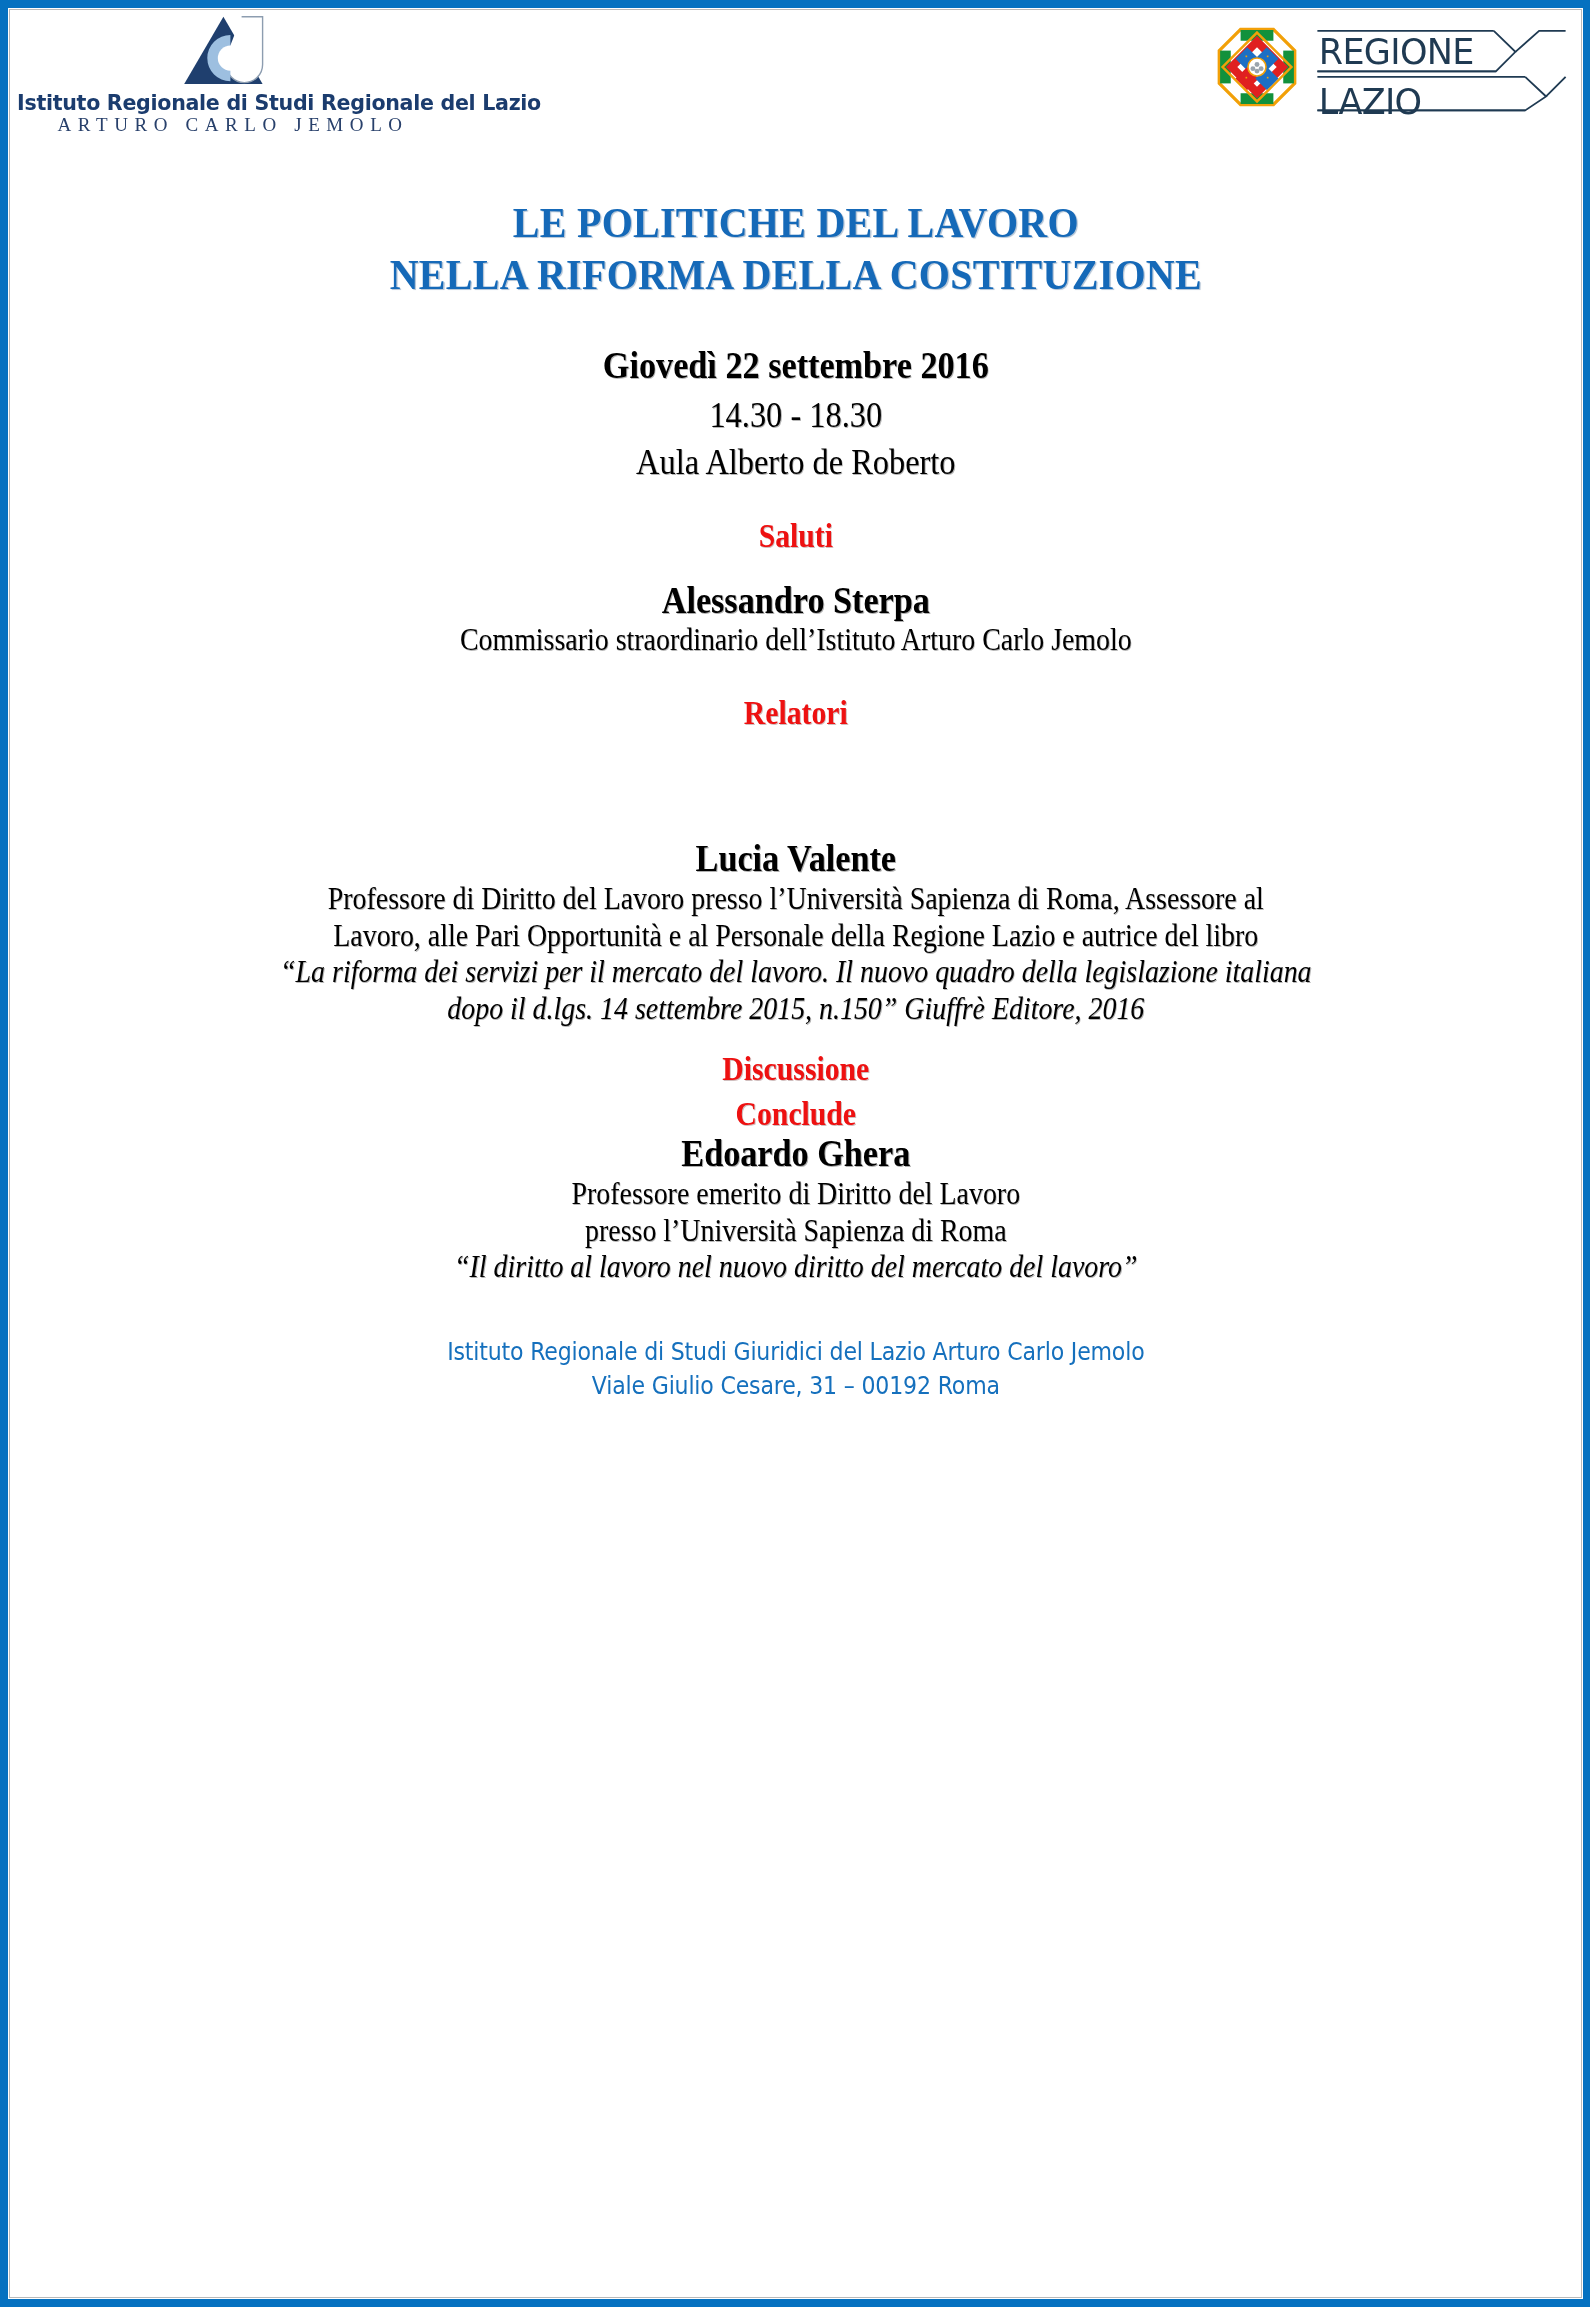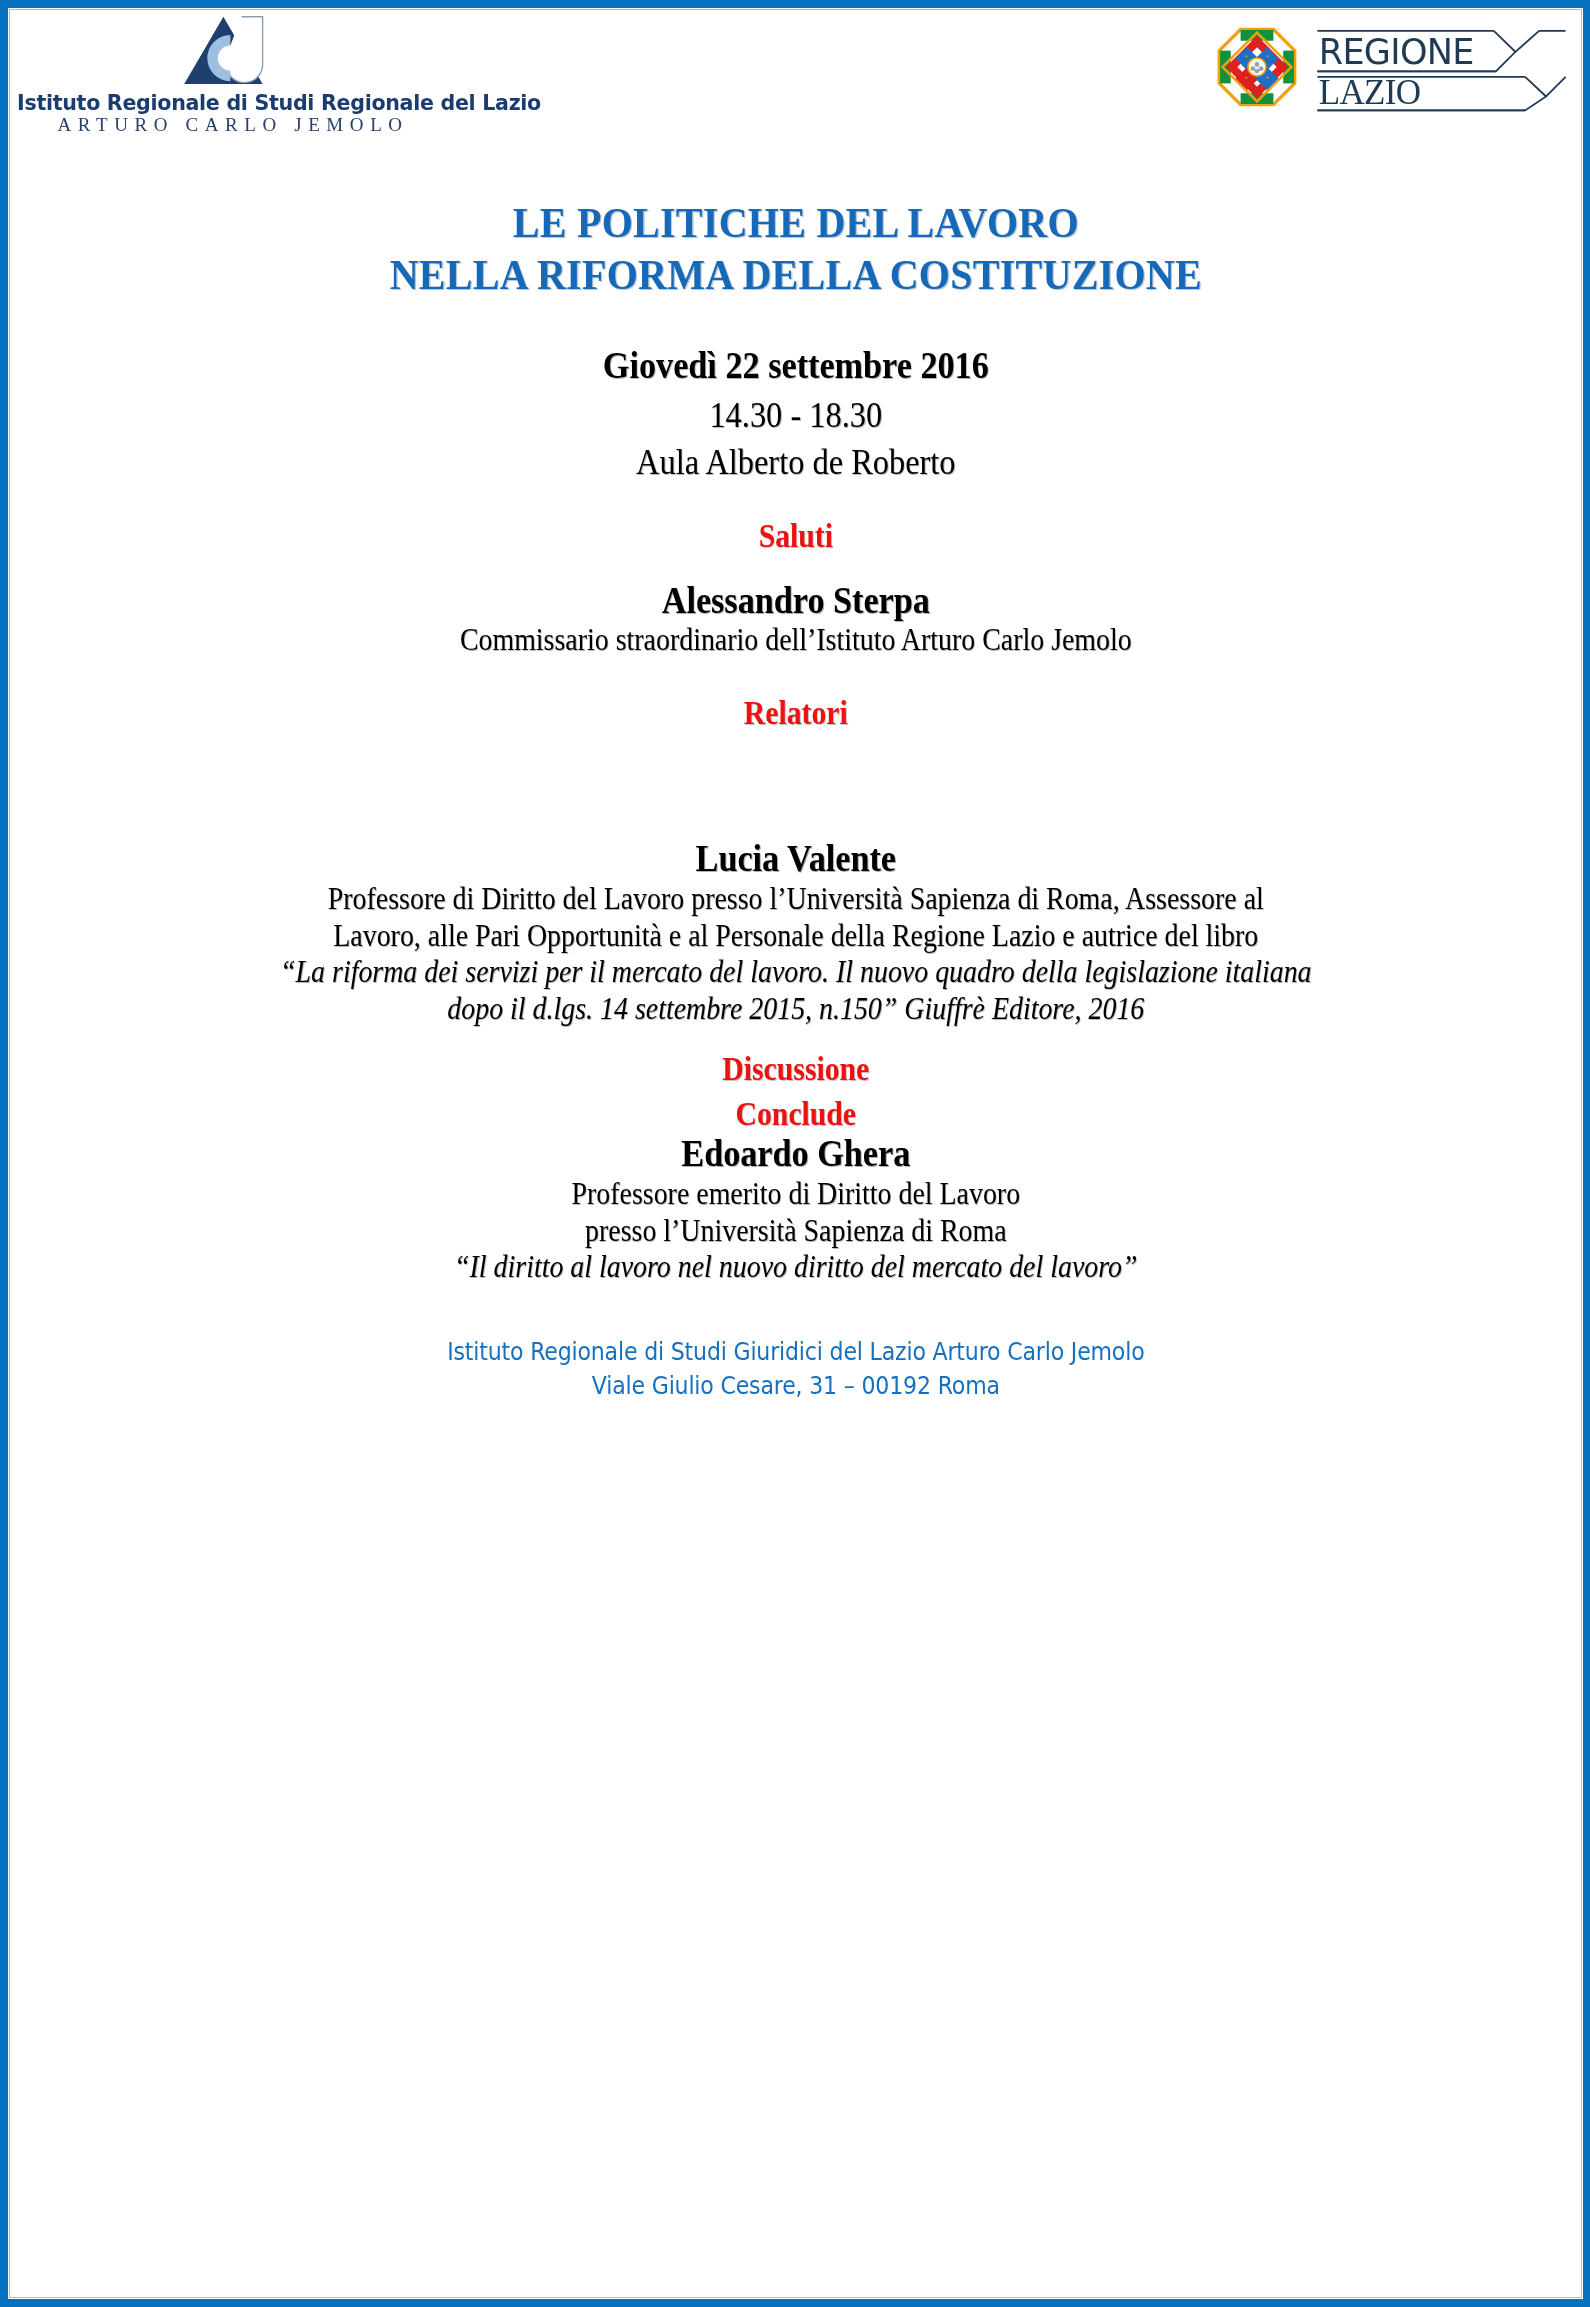--- a/index.html
+++ b/index.html
@@ -87,21 +87,21 @@
     height: 91px;
   }
   .rw-text {
     font-family: "DejaVu Sans", sans-serif;
     font-weight: normal;
     color: #1f3a52;
     letter-spacing: -0.7px;
     line-height: 1;
   }
   .rw-line1 { position:absolute; left:2.8px; top:14px; font-size:35px; }
-  .rw-line2 { position:absolute; left:2.8px; top:54px; font-size:35px;font-family:Liberation Serif, serif; }
+  .rw-line2 { position:absolute; left:2.8px; top:64px; font-size:35px; }
 
   
   .body-area {
     padding: 0 28px;
     text-align: center;
     margin-top: 28px;
   }
 
   .title {
     color: #1569b8;

